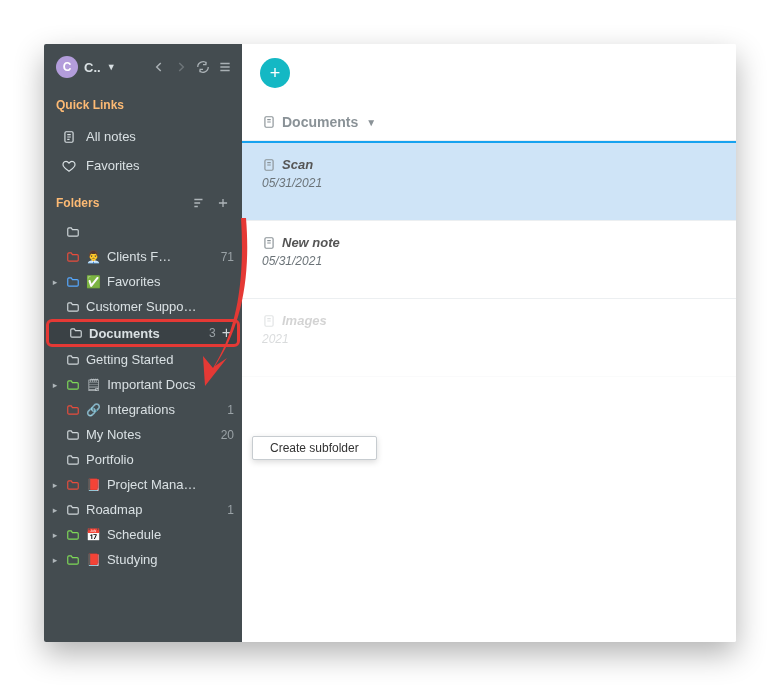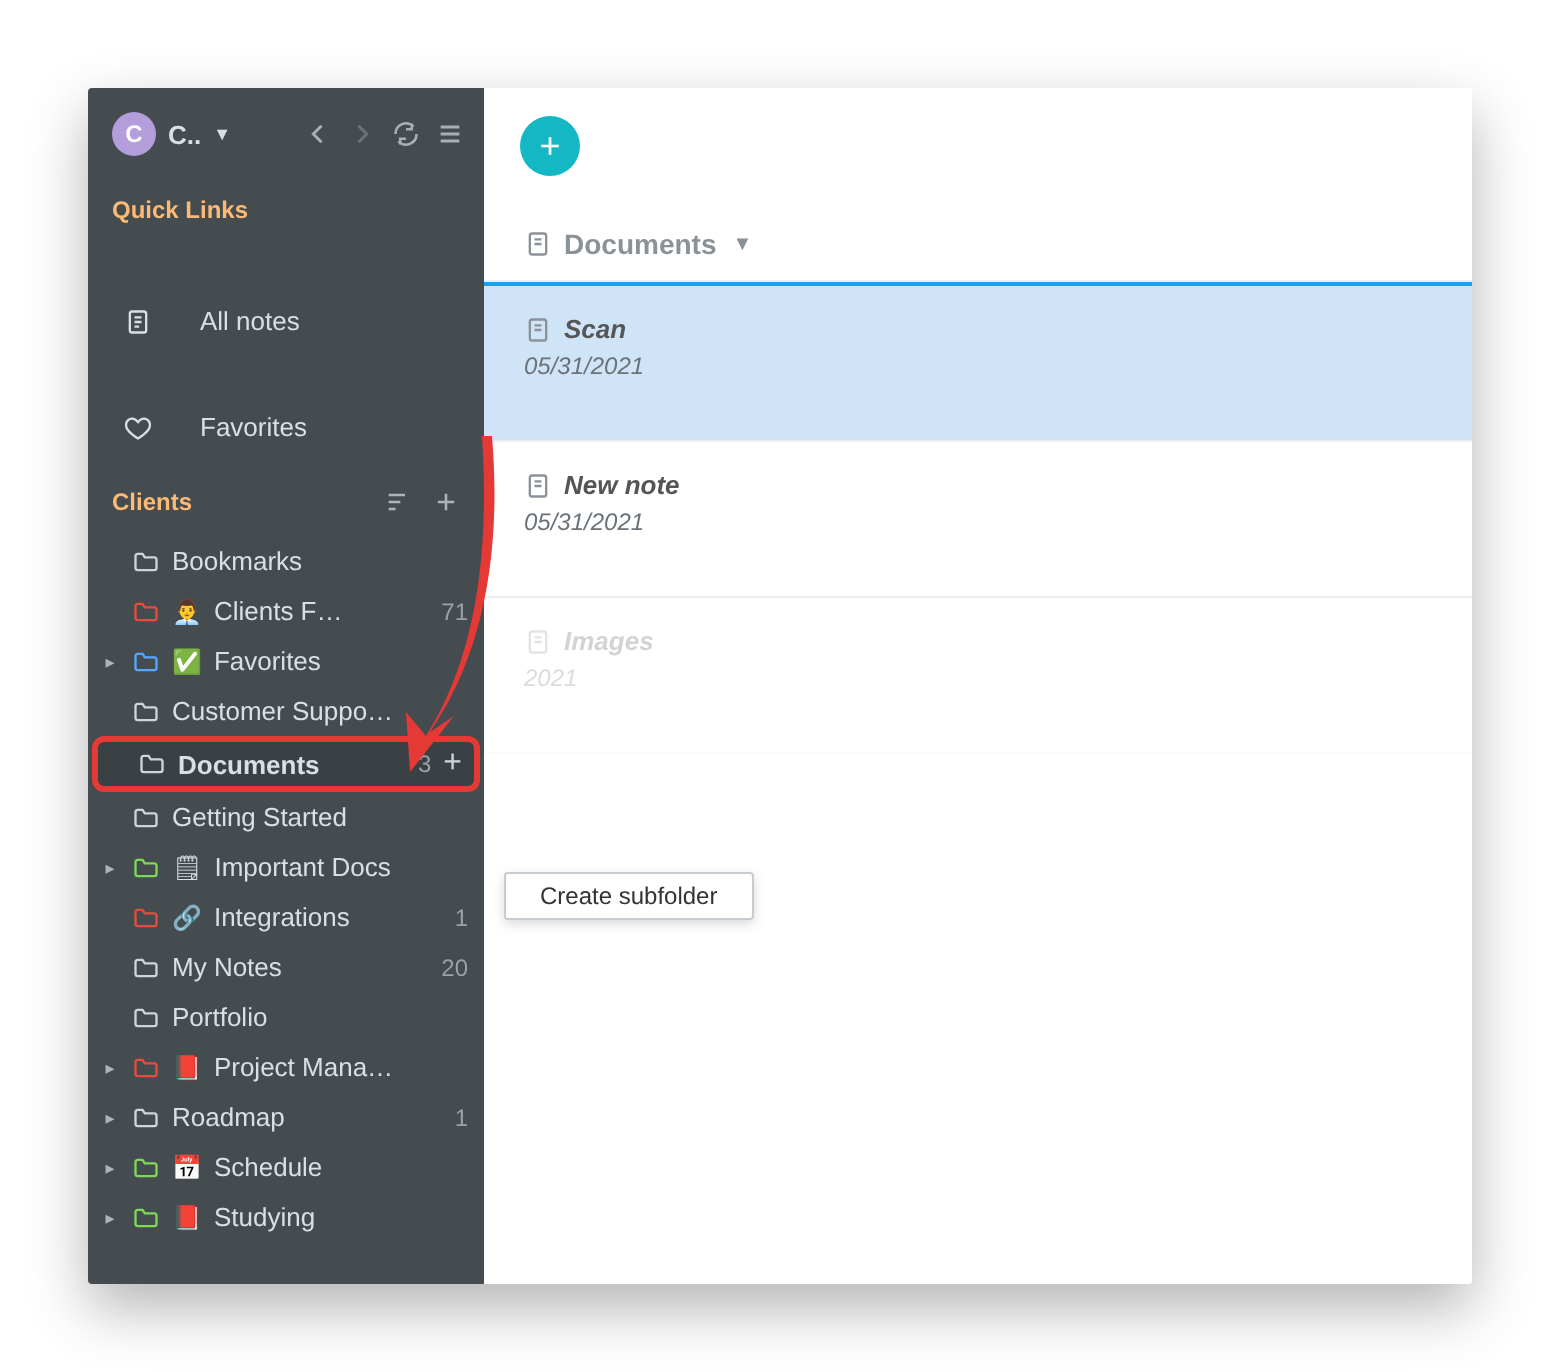--- a/index.html
+++ b/index.html
@@ -56,24 +56,23 @@
     font-weight: 600;
     padding: 0 12px 10px 12px;
     display: flex;
     align-items: center;
     justify-content: space-between;
   }
   .sb-section-title .right-icons { display: flex; gap: 10px; color: #aeb5b9; }
   .ql-item {
     display: flex;
     align-items: center;
-    gap: 24px;
+    gap: 10px;
     padding: 7px 12px 7px 18px;
     cursor: pointer;
-    margin-top: 24px;
   }
   .folders-wrap { padding-bottom: 10px; }
   .folder-row {
     display: flex;
     align-items: center;
     gap: 6px;
     padding: 5px 8px 5px 6px;
     cursor: pointer;
     position: relative;
   }
@@ -240,21 +239,21 @@
           <svg width="14" height="14" viewBox="0 0 24 24" fill="none" stroke="currentColor" stroke-width="2">
               <path d="M12 21s-7-4.35-9.5-8.5C.5 8 3 4 7 4c2 0 3.5 1 5 3 1.5-2 3-3 5-3 4 0 6.5 4 4.5 8.5C19 16.65 12 21 12 21z"></path>
             </svg>
         </span>
         <span>Favorites</span>
       </div>
 
       <div style="height:16px"></div>
 
       <div class="sb-section-title">
-        <span>Clients</span>
+        <span>Folders</span>
         <span class="right-icons">
           <span class="icon">
             <svg width="14" height="14" viewBox="0 0 24 24" fill="none" stroke="currentColor" stroke-width="2.2">
                 <path d="M4 6h14M4 12h10M4 18h6"></path>
               </svg>
           </span>
           <span class="icon">
             <svg width="14" height="14" viewBox="0 0 24 24" fill="none" stroke="currentColor" stroke-width="2.2">
                 <path d="M12 5v14M5 12h14"></path>
               </svg>
@@ -263,21 +262,20 @@
       </div>
 
       <div class="folders-wrap" id="folders-mount">
           <div class="folder-row">
             <span class="expander"></span>
             <span class="folder-icon icon">
               <svg width="14" height="14" viewBox="0 0 24 24" fill="none" stroke="#cfd6d9" stroke-width="2">
                 <path d="M3 7a2 2 0 0 1 2-2h4l2 3h8a2 2 0 0 1 2 2v7a2 2 0 0 1-2 2H5a2 2 0 0 1-2-2V7z"></path>
               </svg>
             </span>
-            <span class="label" style="">Bookmarks</span>
           </div>
           <div class="folder-row">
             <span class="expander"></span>
             <span class="folder-icon icon">
               <svg width="14" height="14" viewBox="0 0 24 24" fill="none" stroke="#e74c3c" stroke-width="2">
                 <path d="M3 7a2 2 0 0 1 2-2h4l2 3h8a2 2 0 0 1 2 2v7a2 2 0 0 1-2 2H5a2 2 0 0 1-2-2V7z"></path>
               </svg>
             </span>
             <span class="emoji">👨‍💼</span>
             <span class="label" style="">Clients F…</span>

